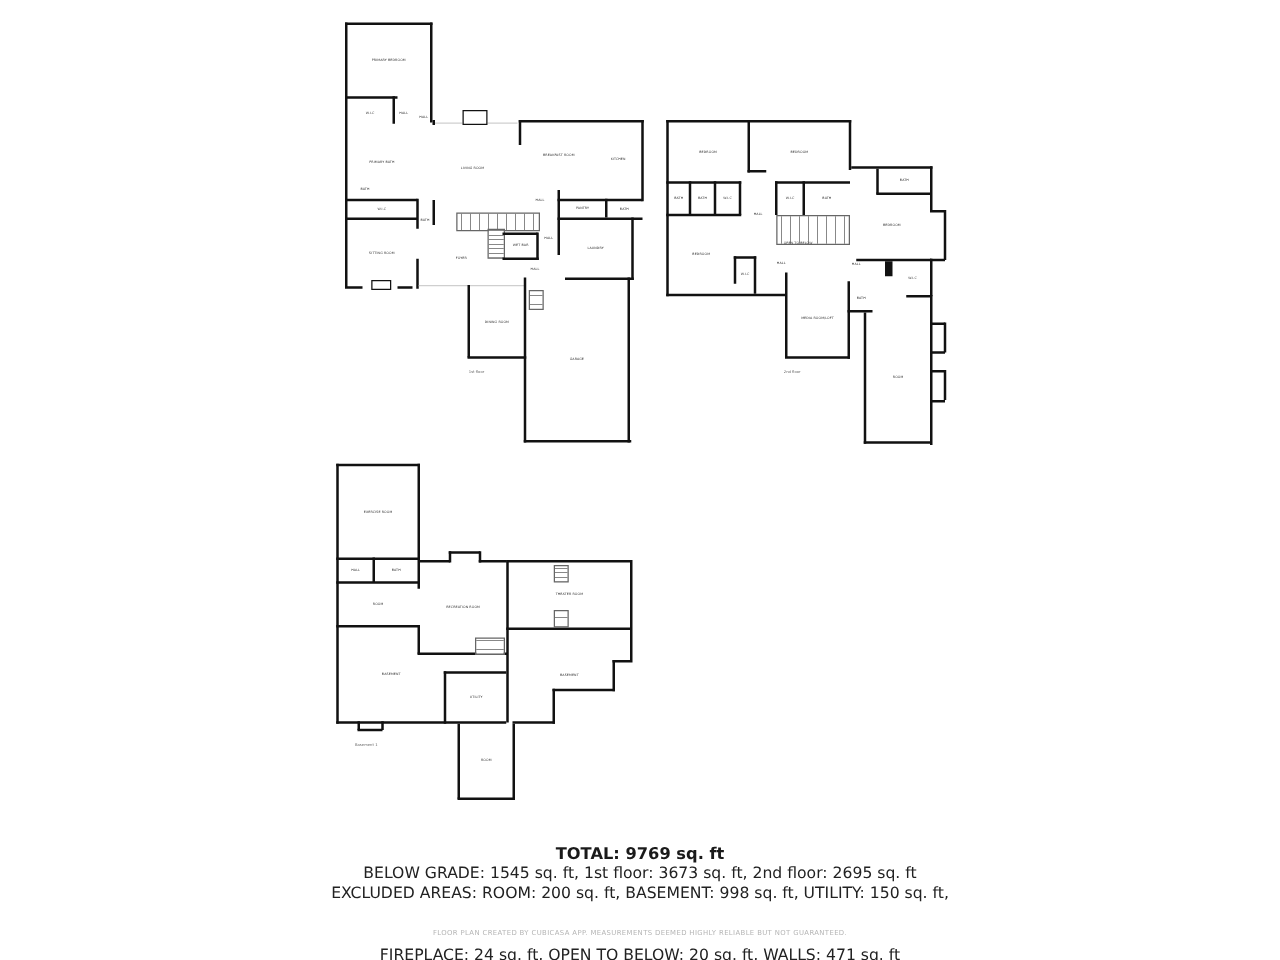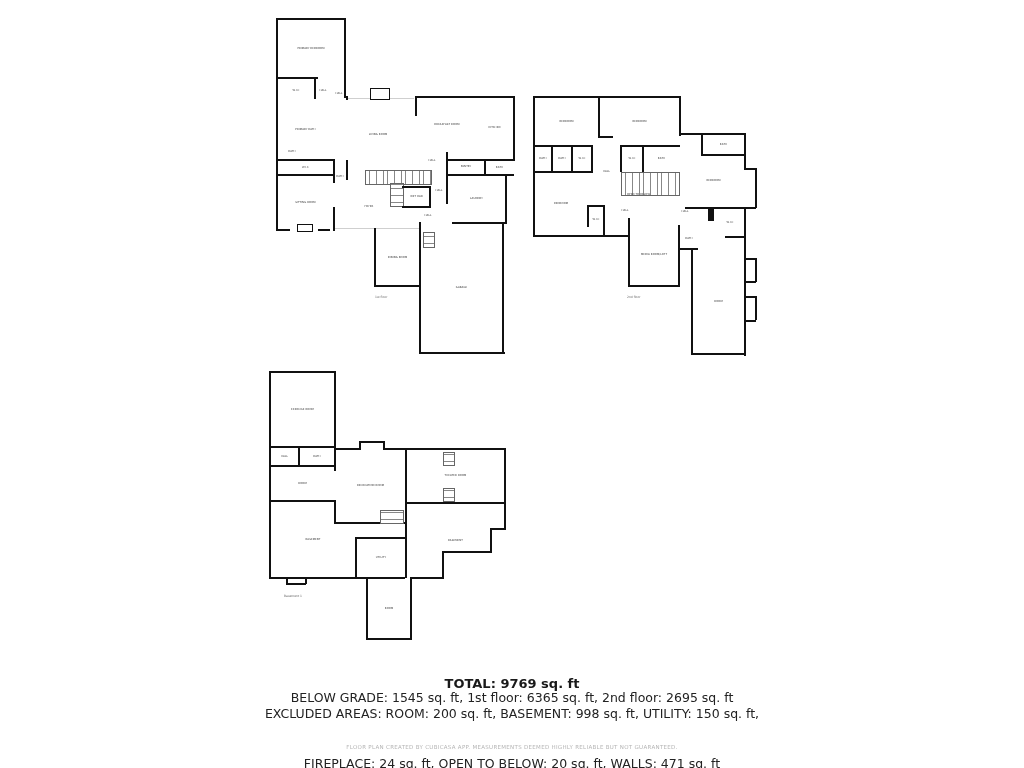--- a/index.html
+++ b/index.html
@@ -307,16 +307,16 @@
   <div class="room" style="left:357px;top:539px;width:48px;height:38px">
       <span class="nm">UTILITY</span>
     </div>
   <div class="room" style="left:368px;top:579px;width:42px;height:59px">
       <span class="nm">ROOM</span>
     </div>
   <span class="floor-label" style="left:284px;top:594px">Basement 1</span>
 </div>
 
 <div class="summary total">TOTAL: 9769 sq. ft</div>
-<div class="summary line l1">BELOW GRADE: 1545 sq. ft, 1st floor: 6365 sq. ft, 2nd floor: 2695 sq. ft</div>
+<div class="summary line l1">BELOW GRADE: 1545 sq. ft, 1st floor: 3673 sq. ft, 2nd floor: 2695 sq. ft</div>
 <div class="summary line l2">EXCLUDED AREAS: ROOM: 200 sq. ft, BASEMENT: 998 sq. ft, UTILITY: 150 sq. ft,</div>
 <div class="summary line l3">FIREPLACE: 24 sq. ft, OPEN TO BELOW: 20 sq. ft, WALLS: 471 sq. ft</div>
 <div class="summary disclaimer">FLOOR PLAN CREATED BY CUBICASA APP. MEASUREMENTS DEEMED HIGHLY RELIABLE BUT NOT GUARANTEED.</div>
 
 </body></html>

